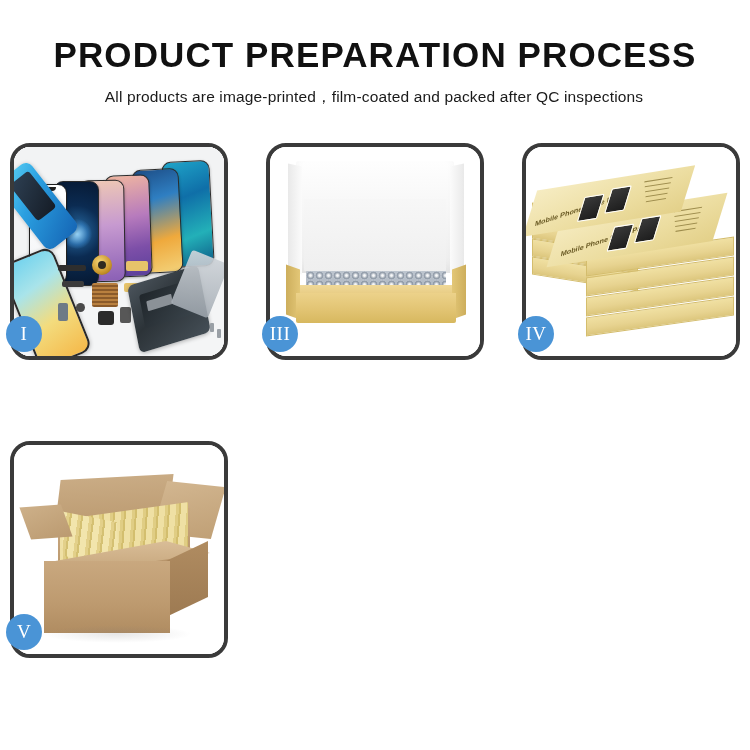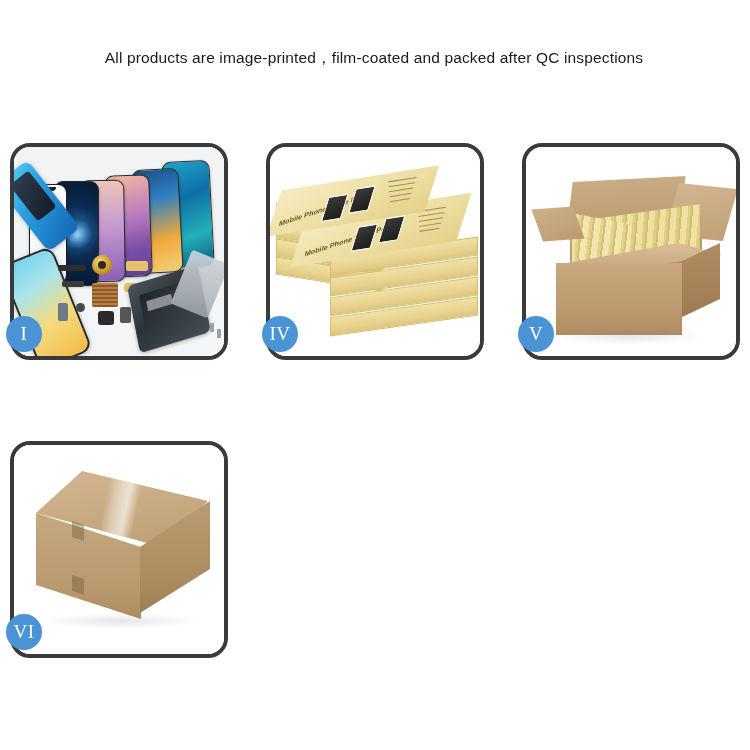--- a/index.html
+++ b/index.html
@@ -363,20 +363,21 @@
 
   .shadow-soft {
     position:absolute; border-radius:50%;
     background: radial-gradient(ellipse at center, rgba(120,120,120,0.18), rgba(255,255,255,0) 70%);
   }
 </style>
 </head>
 <body>
 
 <div class="header">
+  <h1 class="title">PRODUCT PREPARATION PROCESS</h1>
   <p class="subtitle">All products are image-printed，film-coated and packed after QC inspections</p>
 </div>
 
 <div class="grid">
 
   <div class="panel">
     <div class="panel-inner">
       <div class="p1-bg"></div>
       <div class="p1-white"></div>
 
@@ -412,20 +413,34 @@
         <div class="mb"></div>
       </div>
       <div class="tools"></div>
       <div class="screw" style="left:196px; top:176px;"></div>
       <div class="screw" style="left:203px; top:182px;"></div>
     </div>
     <div class="badge">I</div>
   </div>
 
 
+  <div class="panel">
+    <div class="panel-inner">
+      <div class="b3-lid"></div>
+      <div class="b3-lid-flapL"></div>
+      <div class="b3-lid-flapR"></div>
+      <div class="b3-foam"></div>
+      <div class="b3-bubble"></div>
+      <div class="b3-base-left"></div>
+      <div class="b3-base-right"></div>
+      <div class="b3-base-top"></div>
+      <div class="b3-base-front"></div>
+    </div>
+    <div class="badge">III</div>
+  </div>
 
   <div class="panel">
     <div class="panel-inner">
       <div class="stack">
 
         <div class="sbox" style="left:6px; top:118px; width:104px; height:16px; transform:skewY(9deg);"></div>
         <div class="sbox" style="left:6px; top:100px; width:104px; height:16px; transform:skewY(9deg);"></div>
         <div class="sbox" style="left:6px; top:82px; width:104px; height:16px; transform:skewY(9deg);"></div>
         <div class="sbox" style="left:6px; top:64px; width:104px; height:16px; transform:skewY(9deg);"></div>
 
@@ -470,26 +485,14 @@
       <div class="c5-contents2"></div>
       <div class="c5-flapleft"></div>
       <div class="c5-top"></div>
       <div class="c5-side"></div>
       <div class="c5-front"></div>
       <div class="shadow-soft" style="left:28px; top:180px; width:150px; height:18px;"></div>
     </div>
     <div class="badge">V</div>
   </div>
 
-  <div class="panel">
-    <div class="panel-inner">
-      <div class="c6-top"></div>
-      <div class="c6-tape"></div>
-      <div class="c6-left"></div>
-      <div class="c6-right"></div>
-      <div class="c6-seam" style="left:58px; top:78px; width:12px; height:16px; transform:skewY(18deg);"></div>
-      <div class="c6-seam" style="left:58px; top:132px; width:12px; height:16px; transform:skewY(18deg);"></div>
-      <div class="shadow-soft" style="left:26px; top:168px; width:160px; height:16px;"></div>
-    </div>
-    <div class="badge">VI</div>
-  </div>
 
 </div>
 
 </body></html>

